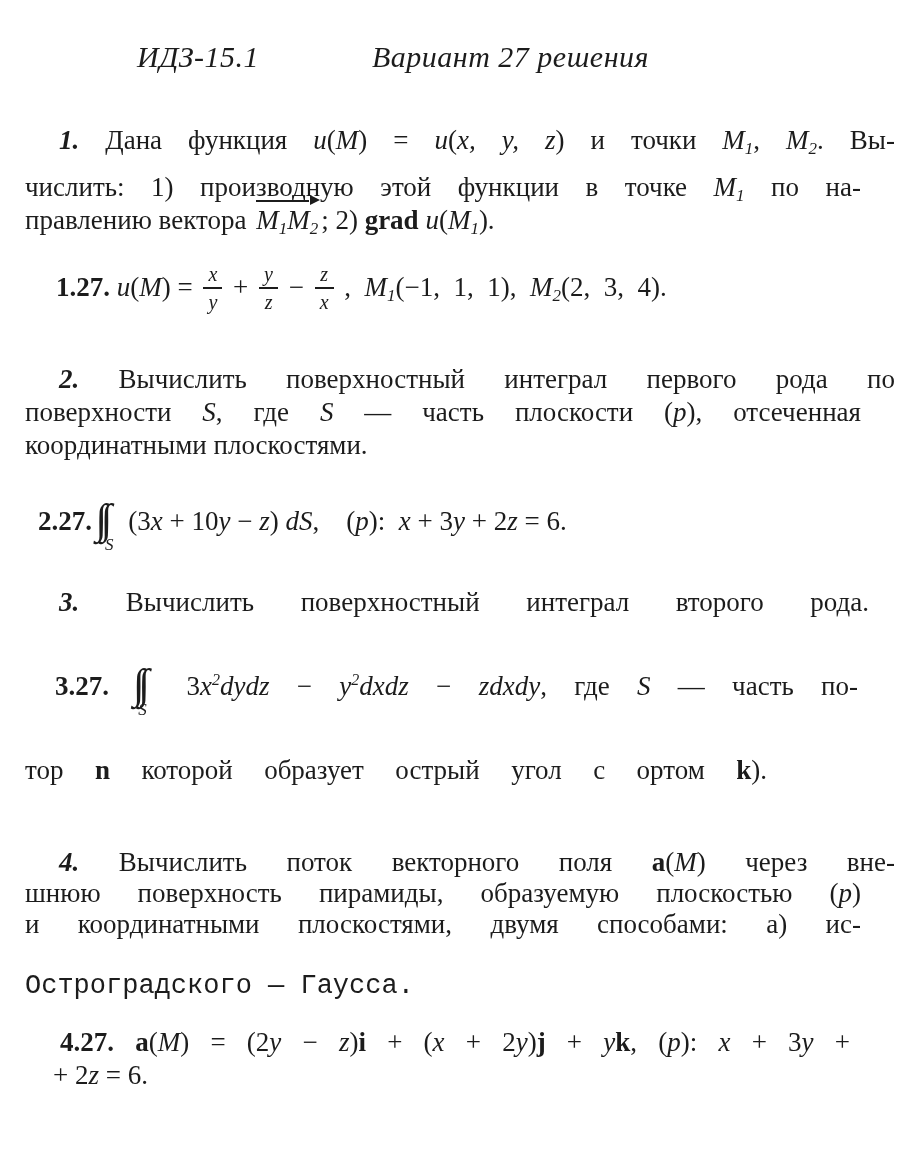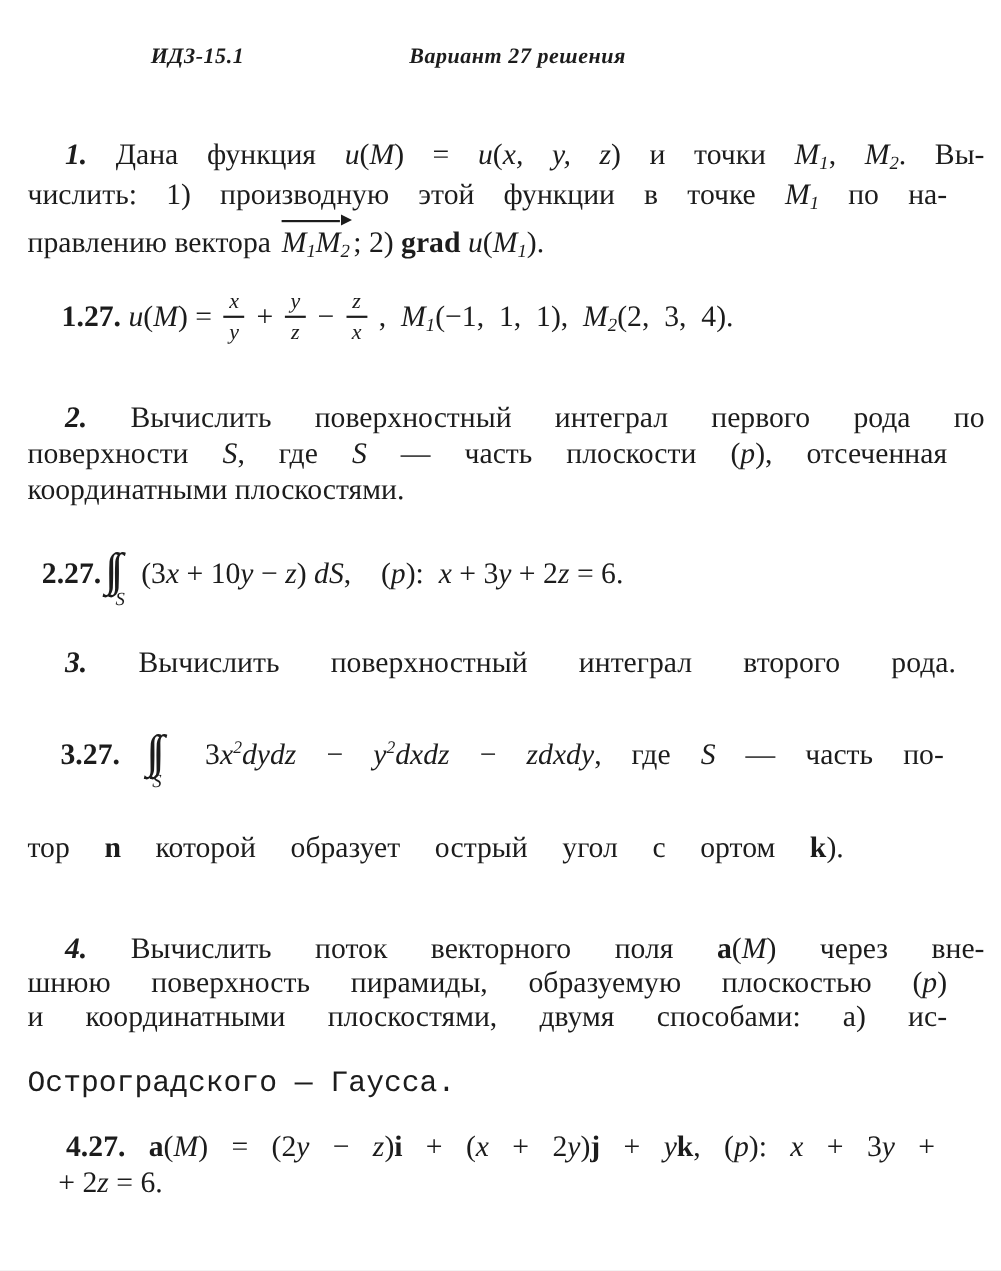--- a/index.html
+++ b/index.html
@@ -2,21 +2,21 @@
 <html><head>
 <meta charset="utf-8">
 <style>
   html,body{margin:0;padding:0;background:#e9e9e9;}
   .page{
     position:relative;width:910px;height:1155px;background:#ffffff;
     font-family:"Liberation Serif","DejaVu Serif",serif;
     color:#1c1c1c;overflow:hidden;margin:0 auto;
   }
   .title{
-    position:absolute;top:40px;font-size:20px;font-weight:bold;font-style:italic;
+    position:absolute;top:40px;font-size:30px;font-weight:normal;font-style:italic;
     letter-spacing:0.5px;white-space:pre;
   }
   #title-left{left:137px;}
   #title-right{left:372px;}
   .line{
     position:absolute;left:25px;width:836px;font-size:27px;line-height:33px;
     white-space:pre;
   }
   .just{white-space:normal;text-align:justify;text-align-last:justify;}
   .ind{padding-left:34px;}
@@ -42,21 +42,21 @@
   .vec::before{
     content:"";position:absolute;left:3px;right:12px;top:-4px;
     border-top:2px solid #1c1c1c;
   }
   .vec::after{
     content:"";position:absolute;right:1px;top:-9px;width:0;height:0;
     border-top:5px solid transparent;border-bottom:5px solid transparent;
     border-left:10px solid #1c1c1c;
   }
   
-  #p1l1{top:124px;} #p1l2{top:160px;} #p1l3{top:204px;}
+  #p1l1{top:124px;} #p1l2{top:171px;} #p1l3{top:204px;}
   #f127{top:266px;left:45px;margin-left:11px;}
   #p2l1{top:363px;} #p2l2{top:396px;} #p2l3{top:429px;}
   #f227{top:497px;left:38px;}
   #p3l1{top:586px;width:810px;}
   #f327l1{top:662px;left:55px;width:803px;}
   #f327l2{top:719px;}
   #f327l3{top:754px;width:742px;}
   #p4l1{top:846px;} #p4l2{top:877px;} #p4l3{top:908px;} #p4l4{top:939px;} #p4l5{top:970px;font-family:Liberation Mono, monospace;}
   #f427l1{top:1026px;left:60px;width:790px;}
   #f427l2{top:1059px;margin-left:28px;}

